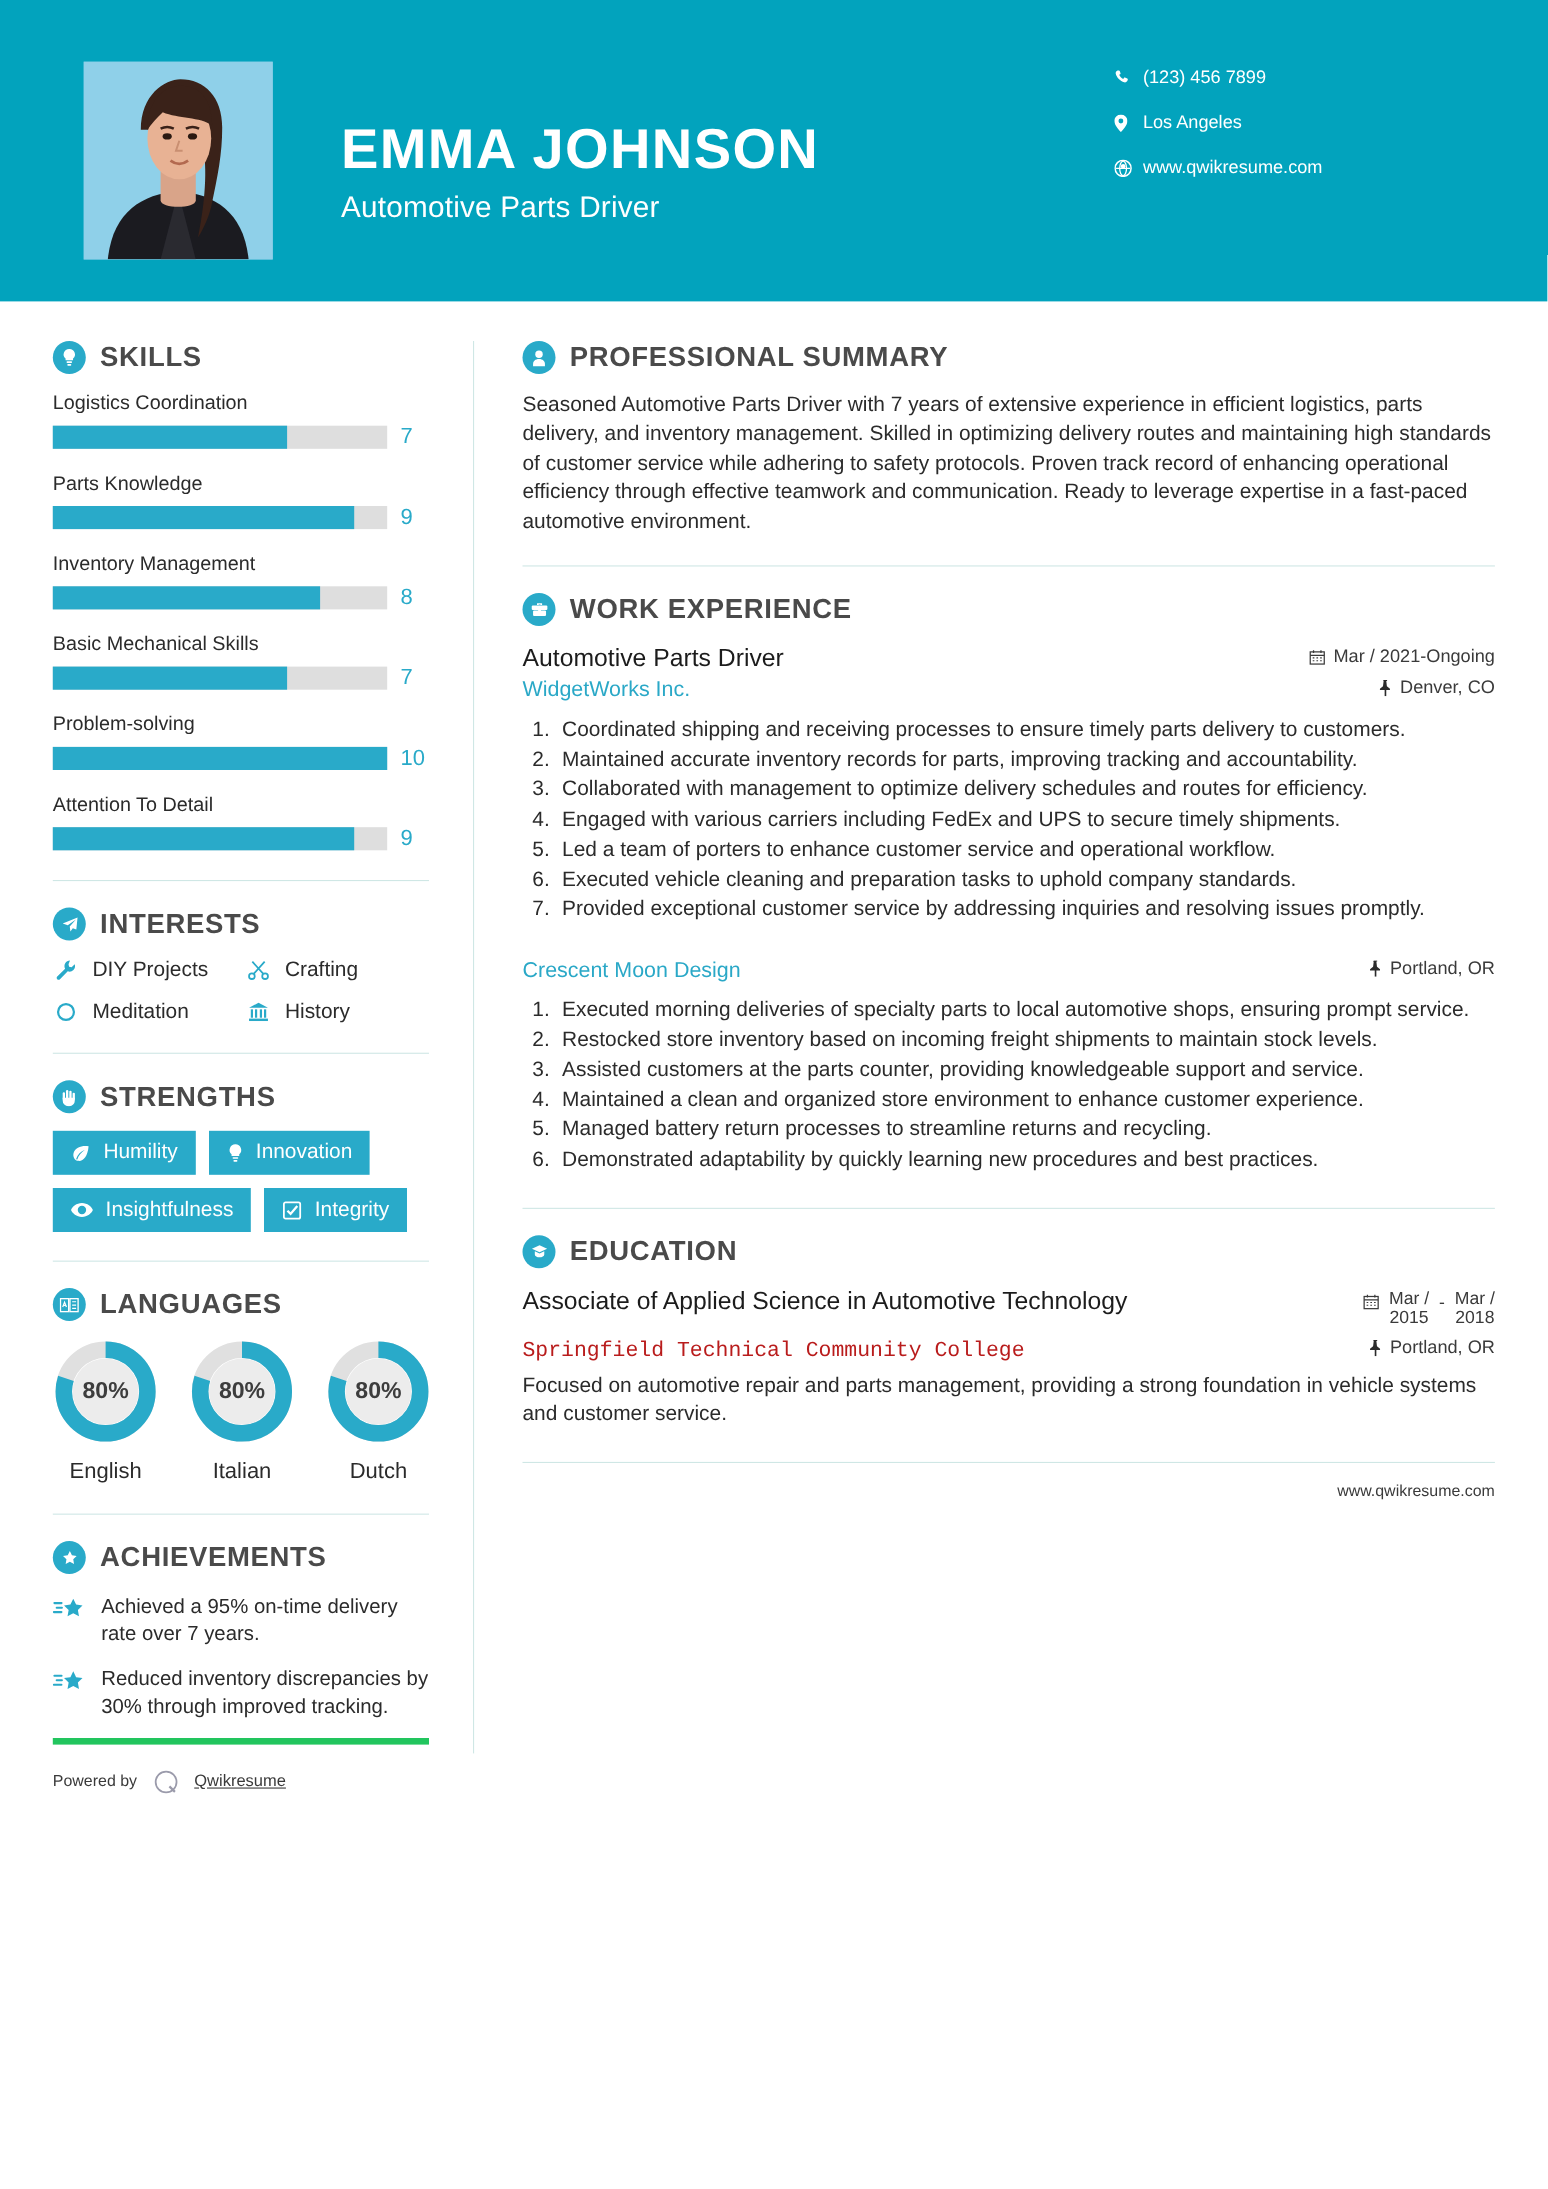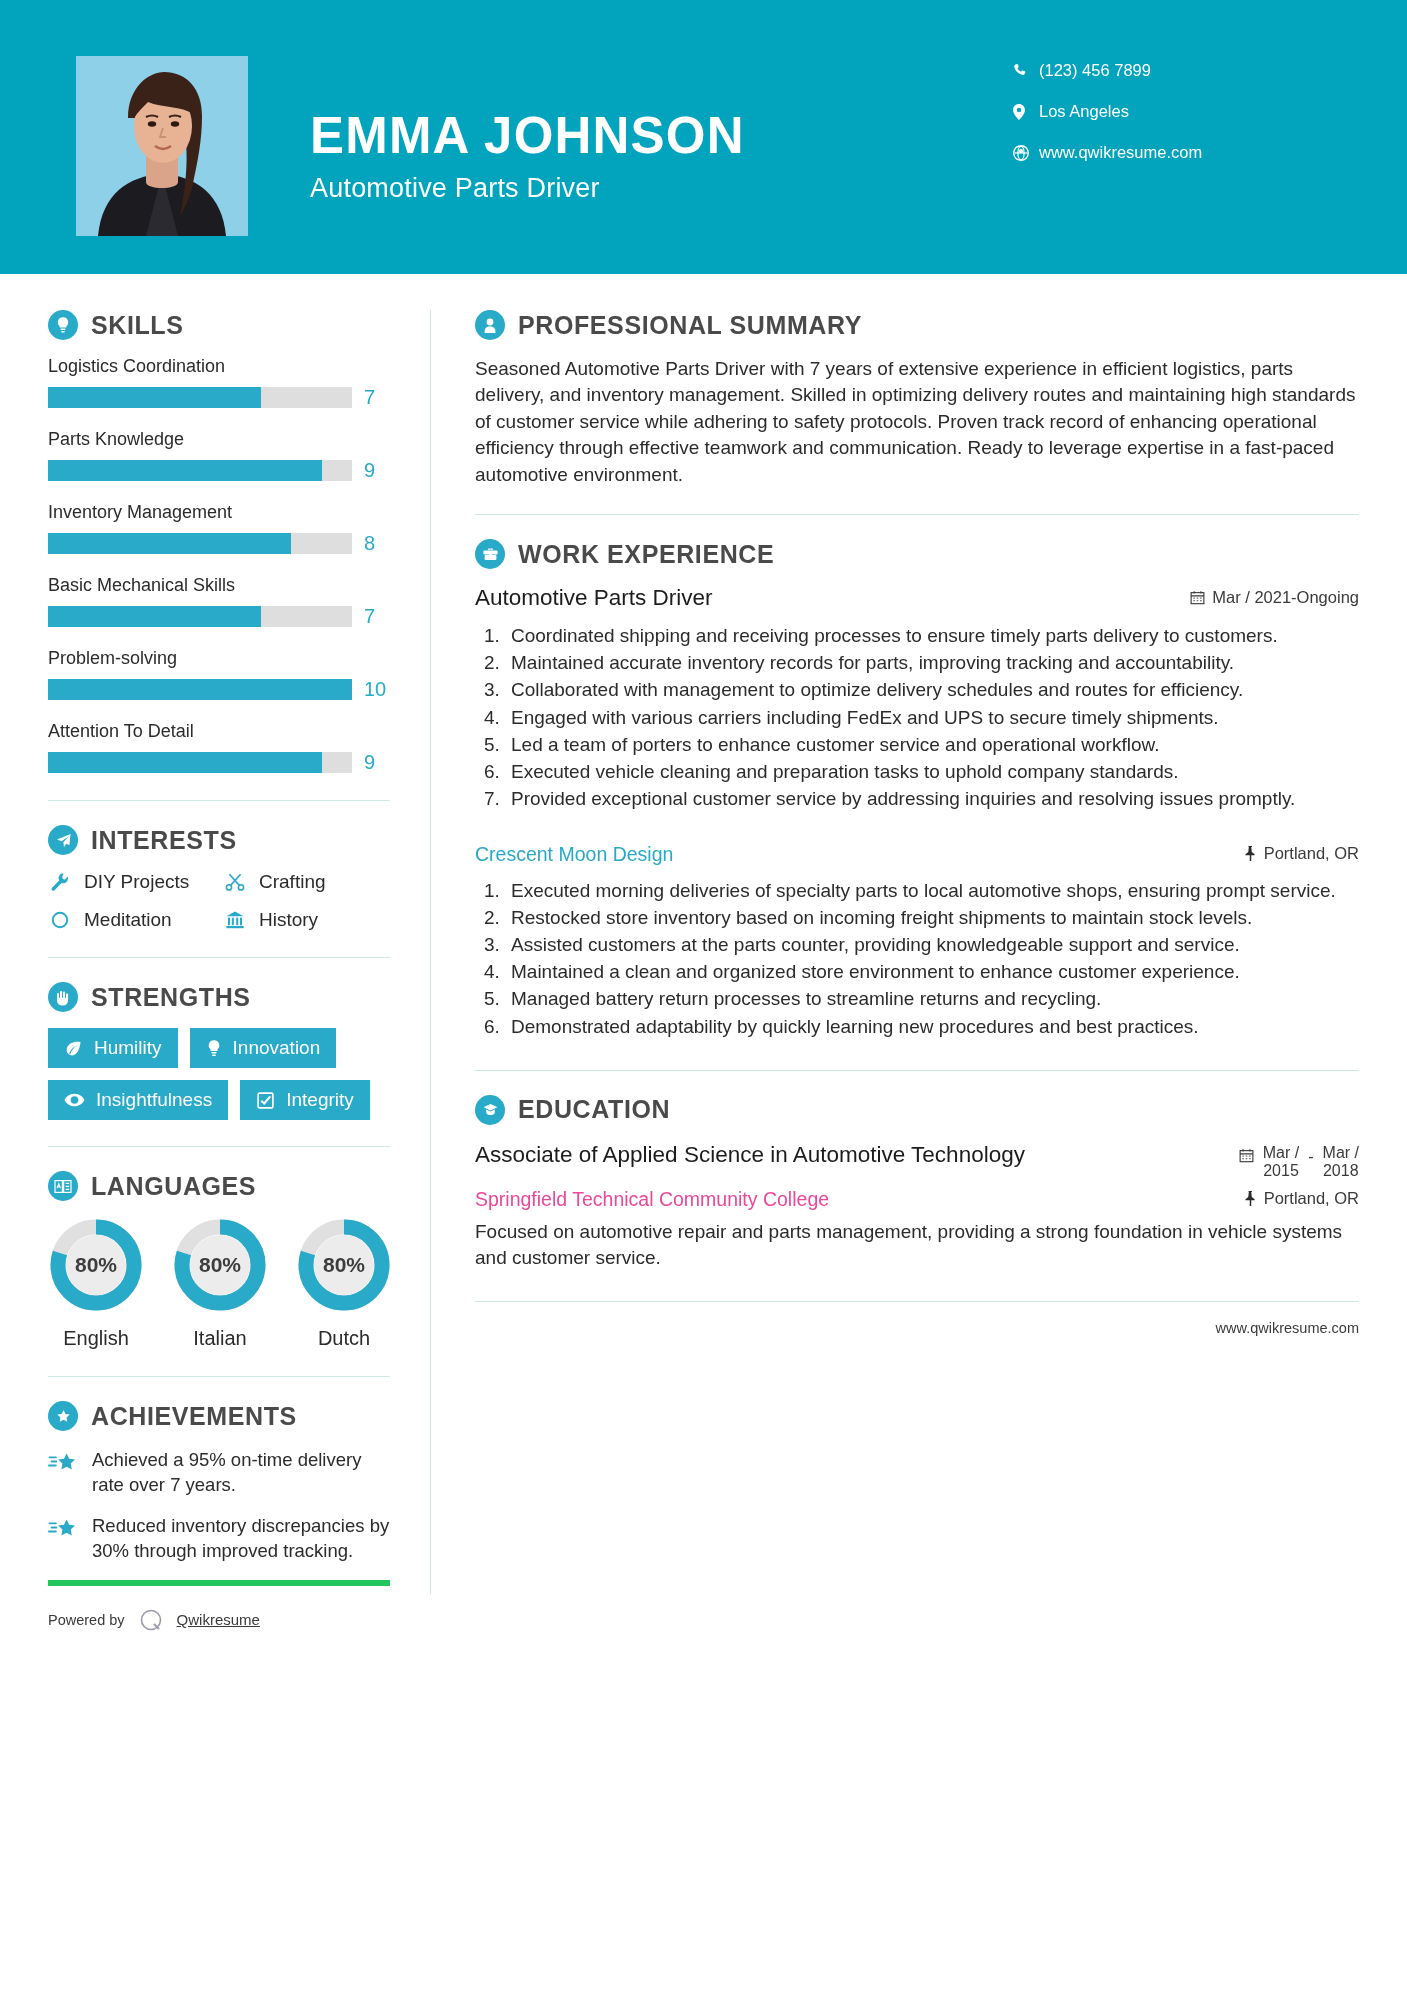--- a/index.html
+++ b/index.html
@@ -313,21 +313,21 @@
     padding-top: 3px;
   }
   .edu-date-box { text-align: center; line-height: 1.15; }
   .edu-dash { padding-top: 4px; }
   .edu-sub {
     display: flex;
     justify-content: space-between;
     align-items: baseline;
     margin-top: 7px;
   }
-  .edu-school { font-size: 19.5px; color: #ec4899; }
+  .edu-school { font-size: 19.5px; color: #b91c1c; font-family: Liberation Mono, monospace; }
   .edu-desc {
     font-size: 19px;
     line-height: 1.39;
     color: #2b2b2b;
     margin-top: 8px;
   }
 </style>
 </head>
 <body>
 
@@ -716,20 +716,31 @@
                 <div class="job-role">Automotive Parts Driver</div>
                 <div class="job-meta">
                   <span class="ico">
                     <svg width="15" height="15" viewBox="0 0 16 16" fill="none" stroke="#3a3a3a" stroke-width="1.2">
                       <rect x="1.2" y="2.8" width="13.6" height="11.8"></rect>
                       <path d="M1.2 6.2h13.6M4.4 1.2v2.6M11.6 1.2v2.6"></path>
                       <path d="M3.6 8.6h1.6M7.2 8.6h1.6M10.8 8.6h1.6M3.6 11.4h1.6M7.2 11.4h1.6M10.8 11.4h1.6" stroke-width="1"></path>
                     </svg>
                   </span>
                   <span>Mar / 2021-Ongoing</span>
+                </div>
+              </div>
+              <div class="job-sub">
+                <div class="job-company">WidgetWorks Inc.</div>
+                <div class="job-meta">
+                  <span class="ico">
+                    <svg width="13" height="15" viewBox="0 0 14 16" fill="#2b2b2b">
+                      <path d="M5.4 0h3.2v1h-.8l.6 5.3 3 2.5v1.1H7.8V16H6.2v-6.1H1.6V8.8l3-2.5L5.2 1h-.8z"></path>
+                    </svg>
+                  </span>
+                  <span>Denver, CO</span>
                 </div>
               </div>
               <ol class="bullets">
                 <li>Coordinated shipping and receiving processes to ensure timely parts delivery to customers.</li>
                 <li>Maintained accurate inventory records for parts, improving tracking and accountability.</li>
                 <li>Collaborated with management to optimize delivery schedules and routes for efficiency.</li>
                 <li>Engaged with various carriers including FedEx and UPS to secure timely shipments.</li>
                 <li>Led a team of porters to enhance customer service and operational workflow.</li>
                 <li>Executed vehicle cleaning and preparation tasks to uphold company standards.</li>
                 <li>Provided exceptional customer service by addressing inquiries and resolving issues promptly.</li>

